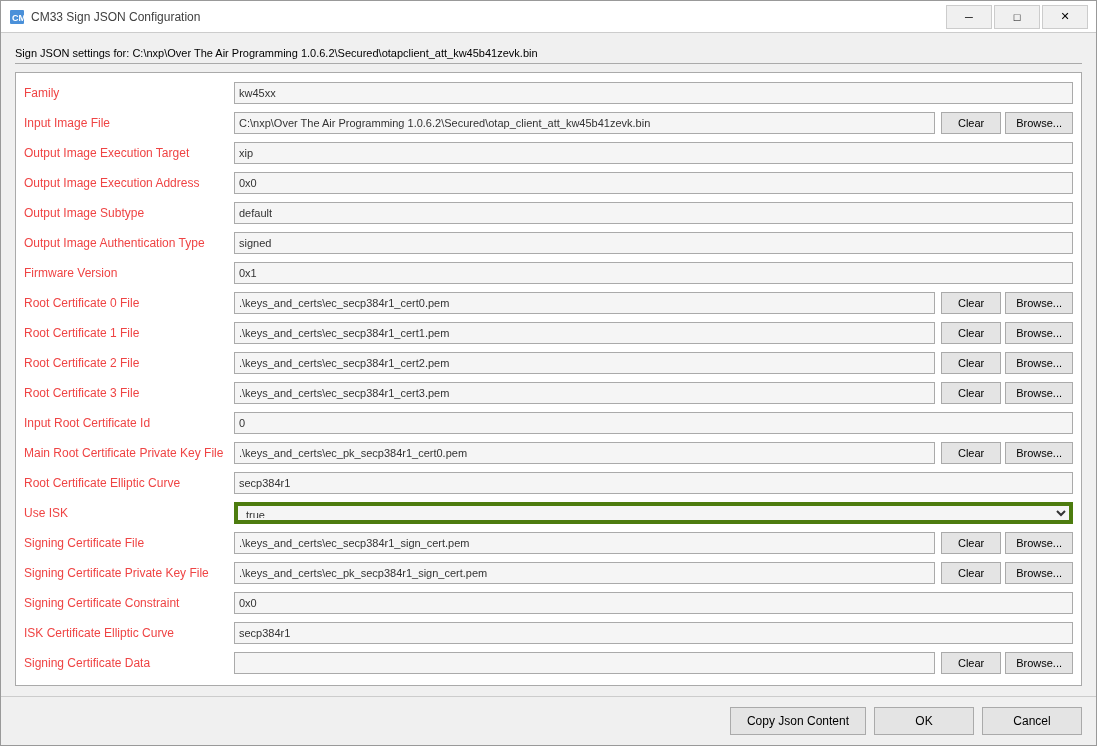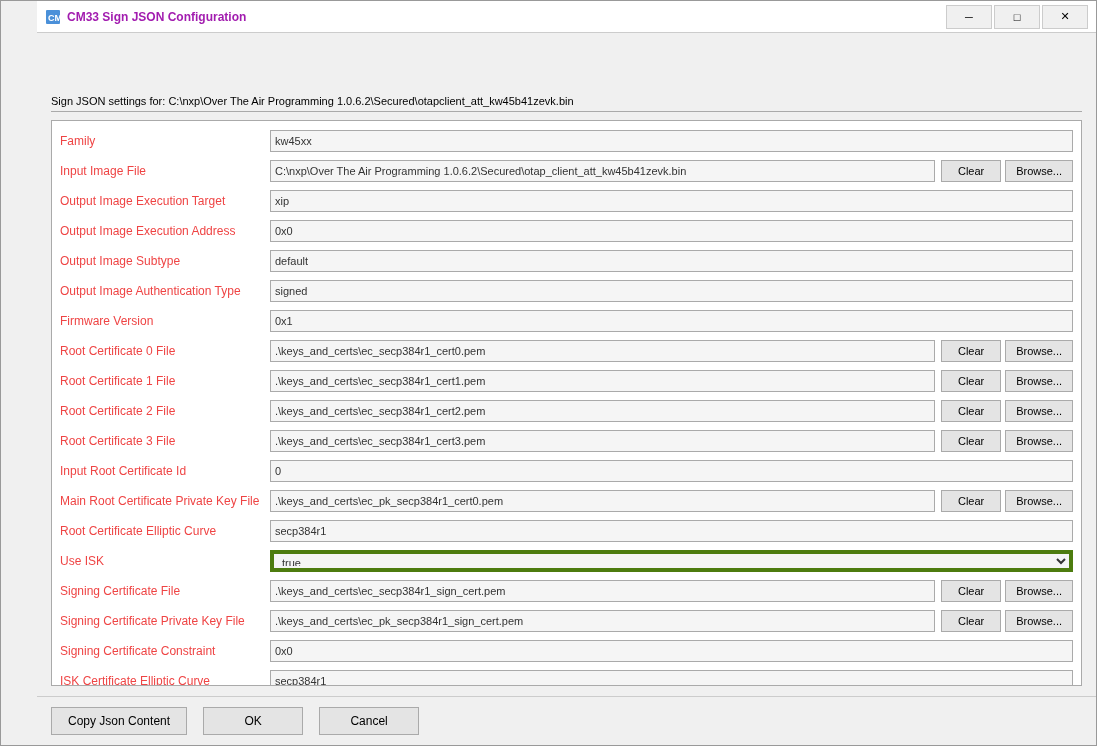--- a/index.html
+++ b/index.html
@@ -13,42 +13,40 @@
       min-height: 100vh;
     }
     .window {
       width: 1097px;
       height: 746px;
       background: #f0f0f0;
       border: 1px solid #999;
       box-shadow: 2px 2px 8px rgba(0,0,0,0.3);
       display: flex;
       flex-direction: column;
-      padding-left: 36px;
     }
     .title-bar {
       background: #ffffff;
       border-bottom: 1px solid #ccc;
       display: flex;
       align-items: center;
       padding: 4px 8px;
       height: 32px;
       flex-shrink: 0;
     }
     .title-bar-icon {
       width: 16px;
       height: 16px;
       margin-right: 6px;
       flex-shrink: 0;
     }
     .title-bar-text {
       flex: 1;
       font-size: 12px;
-      color: #a21caf;
-      font-weight: bold;
+      color: #404040;
     }
     .title-bar-controls {
       display: flex;
       gap: 2px;
     }
     .title-btn {
       width: 46px;
       height: 24px;
       background: #f0f0f0;
       border: 1px solid #ccc;
@@ -64,21 +62,20 @@
       overflow: hidden;
       display: flex;
       flex-direction: column;
     }
     .header-text {
       font-size: 11px;
       color: #000;
       margin-bottom: 8px;
       padding: 4px 0;
       border-bottom: 1px solid #aaa;
-      margin-top: 48px;
     }
     .scroll-area {
       flex: 1;
       overflow-y: auto;
       overflow-x: hidden;
       border: 1px solid #aaa;
       background: #fff;
       padding: 6px 8px;
     }
     .form-row {
@@ -126,22 +123,23 @@
       padding: 0 10px;
       background: #e4e4e4;
       border: 1px solid #aaa;
       font-size: 11px;
       cursor: pointer;
       color: #000;
       text-align: center;
     }
     .footer {
       display: flex;
+      justify-content: flex-end;
       padding: 10px 14px;
-      gap: 16px;
+      gap: 8px;
       border-top: 1px solid #ccc;
       background: #f0f0f0;
       flex-shrink: 0;
     }
     .footer-btn {
       height: 28px;
       min-width: 100px;
       padding: 0 16px;
       background: #e4e4e4;
       border: 1px solid #aaa;

